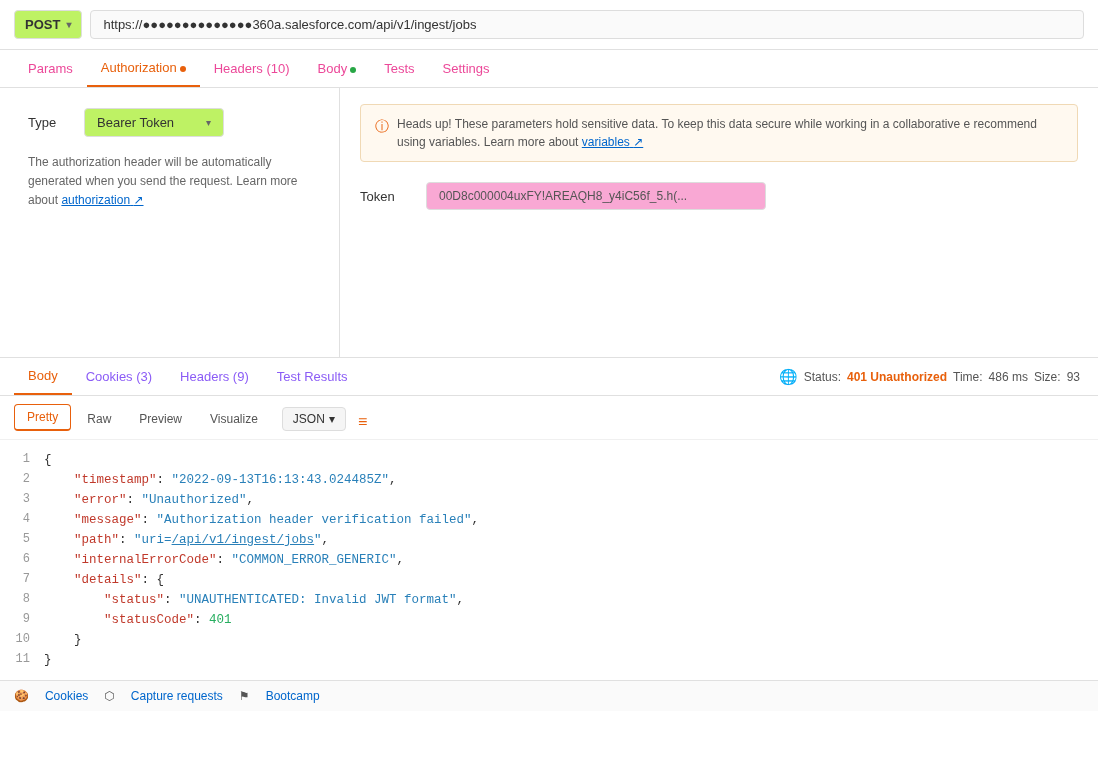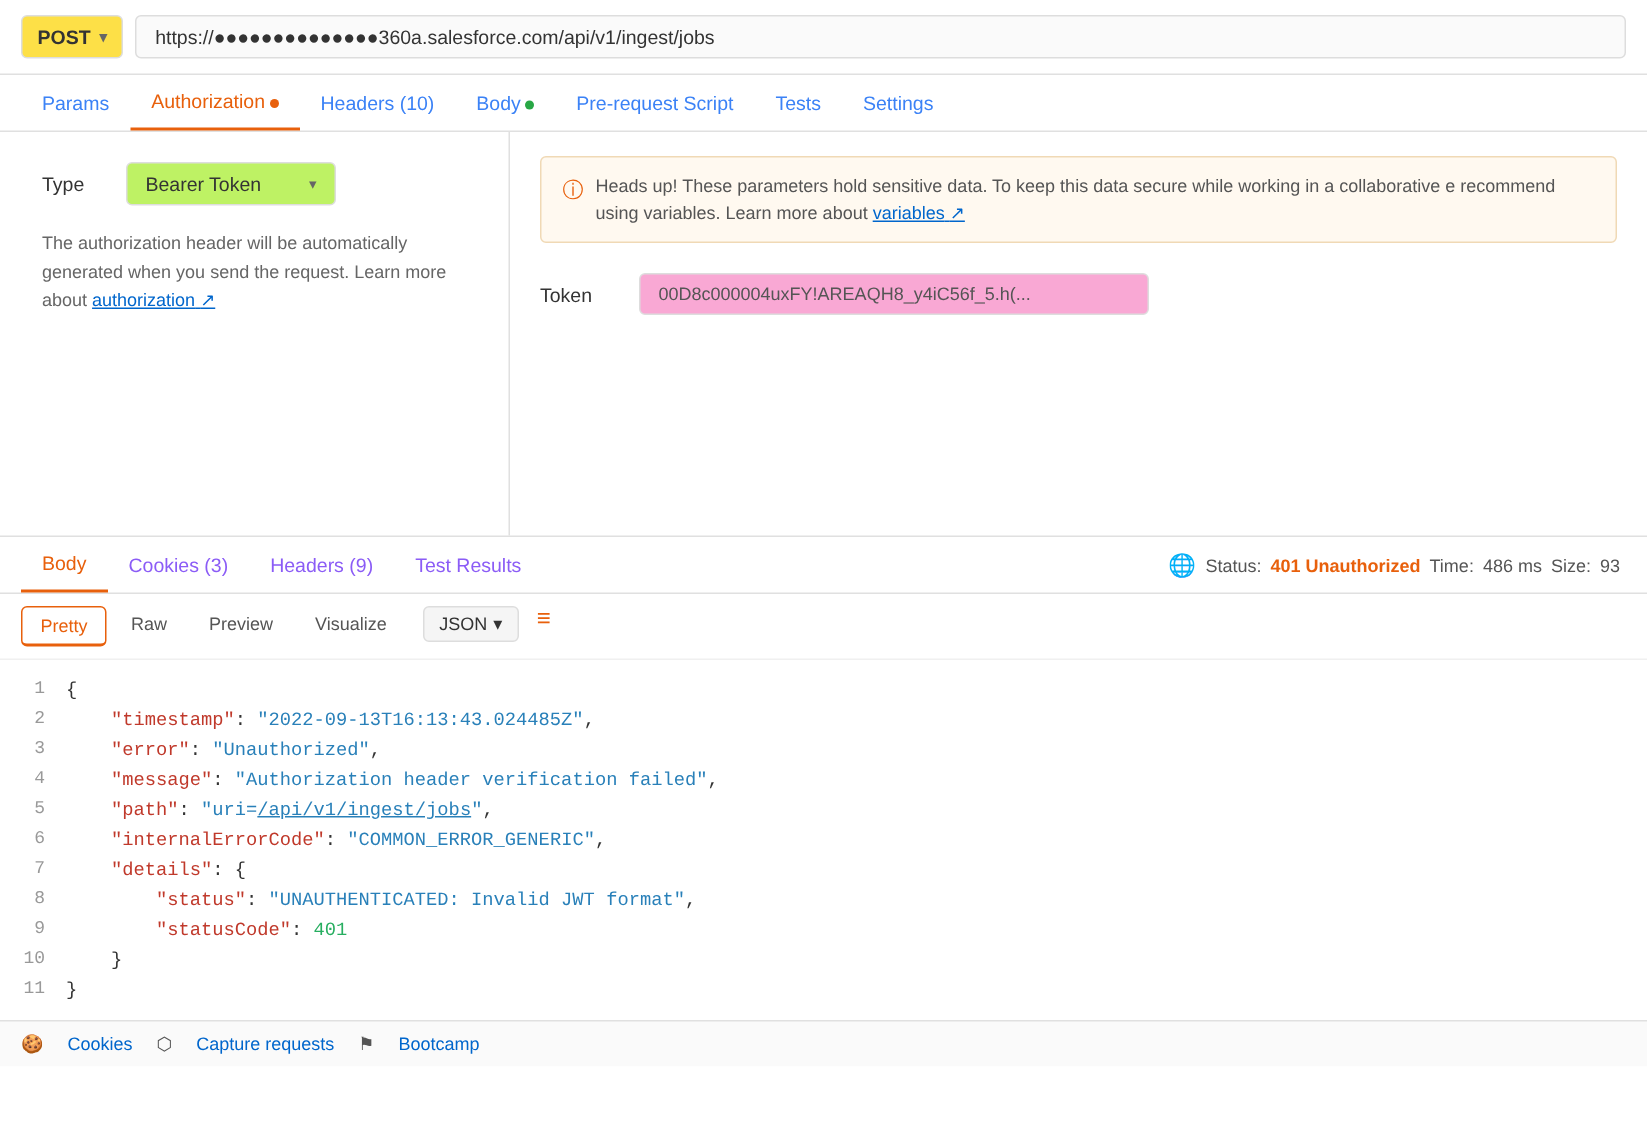--- a/index.html
+++ b/index.html
@@ -19,21 +19,21 @@
       gap: 8px;
       background: #fff;
     }
     .method-select {
       display: flex;
       align-items: center;
       gap: 6px;
       font-weight: 700;
       font-size: 13px;
       color: #333;
-      background: #fde047;
+      background: #bef264;
       border: 1px solid #ddd;
       border-radius: 4px;
       padding: 6px 10px;
       cursor: pointer;
     }
     .method-select .chevron {
       font-size: 10px;
       color: #666;
     }
     .url-input {
@@ -51,21 +51,21 @@
     .tabs-row {
       display: flex;
       align-items: center;
       padding: 0 14px;
       border-bottom: 1px solid #e0e0e0;
       gap: 0;
     }
     .tab {
       padding: 10px 14px;
       font-size: 13px;
-      color: #3b82f6;
+      color: #ec4899;
       cursor: pointer;
       position: relative;
       white-space: nowrap;
     }
     .tab.active {
       color: #e8600c;
       border-bottom: 2px solid #e8600c;
     }
     .tab .dot {
       display: inline-block;
@@ -215,21 +215,21 @@
       padding-right: 4px;
     }
     .status-badge {
       color: #e8600c;
       font-weight: 600;
     }
 
     
     .sub-tabs-row {
       display: flex;
-      align-items: flex-start;
+      align-items: flex-end;
       padding: 8px 14px;
       gap: 4px;
       border-bottom: 1px solid #f0f0f0;
     }
     .sub-tab {
       padding: 5px 12px;
       font-size: 12px;
       color: #555;
       cursor: pointer;
       border-radius: 4px;
@@ -319,21 +319,20 @@
 
 <div class="tabs-row">
   <div class="tab">Params</div>
   <div class="tab active">
     <span>Authorization</span><span class="dot dot-orange"></span>
   </div>
   <div class="tab">Headers (10)</div>
   <div class="tab">
     <span>Body</span><span class="dot dot-green"></span>
   </div>
-  <div class="tab">Pre-request Script</div>
   <div class="tab">Tests</div>
   <div class="tab">Settings</div>
 </div>
 
 <div class="main-content">
 
   <div class="left-panel">
     <div class="type-row">
       <span class="type-label">Type</span>
       <div class="type-select">

